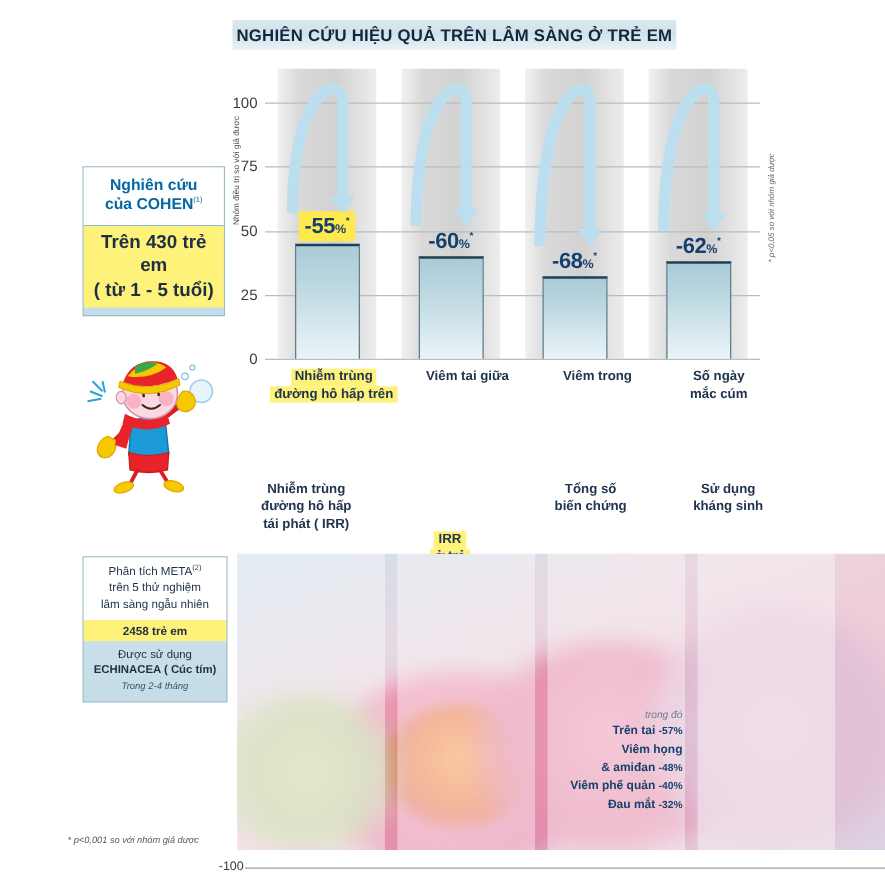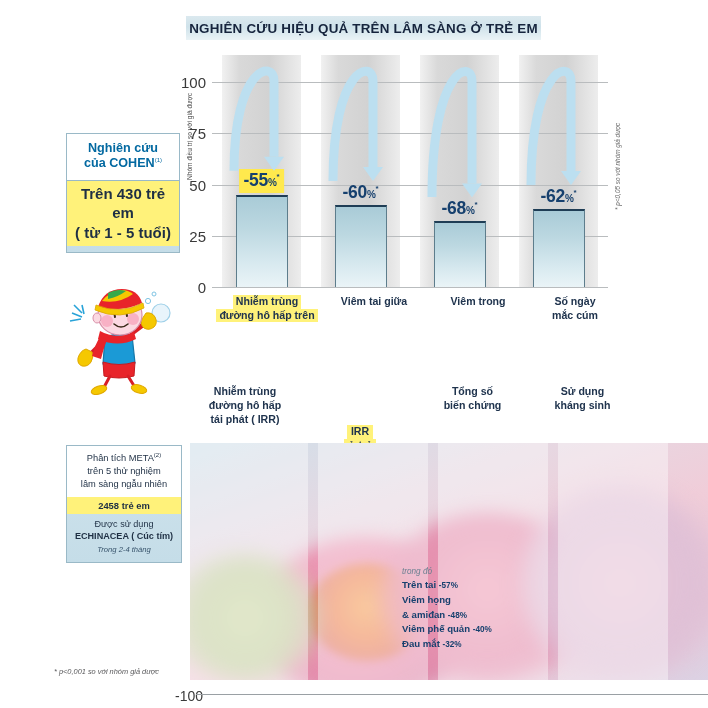--- a/index.html
+++ b/index.html
@@ -30,21 +30,21 @@
     position: absolute; left: 212px; top: 27px;
     width: 396px; height: 205px;
   }
   .gridline {
     position: absolute; left: 0; width: 100%; height: 1px;
     background: #b9bcbe;
   }
   .ytick {
     position: absolute; right: 100%; margin-right: 6px;
     transform: translateY(-50%);
-    font-size: 15px; color: #3a3a3a; white-space: nowrap;
+    font-size: 12px; color: #3a3a3a; white-space: nowrap;
   }
   .col-band {
     position: absolute; top: -27px; bottom: 0;
     background: linear-gradient(to right,#f1f1f1 0%, #d9d9d9 22%, #d2d2d2 60%, #ededed 100%);
   }
   .bar {
     position: absolute; bottom: 0;
     background: linear-gradient(to bottom, #a9cbd7 0%, #bcd8e1 35%, #d9eaf0 75%, #eaf4f7 100%);
     border: 1px solid #5d7d8c;
     border-bottom: none;
@@ -125,35 +125,35 @@
     position: absolute; left: 190px; top: 58px;
     width: 518px; height: 237px; overflow: hidden;
     background: linear-gradient(160deg,#cfe0ea 0%, #e6d8e2 30%, #f0cdd9 55%, #e8c6d6 80%, #dcd2e4 100%);
   }
   .photo-blob { position: absolute; border-radius: 50%; filter: blur(9px); }
   .vband {
     position: absolute; top: 0; bottom: 0;
     background: rgba(255,255,255,0.40);
   }
   #c2-detail {
-    position: absolute; left: 402px; top: 566px;
-    width: 120px; text-align: left;
+    position: absolute; left: 426px; top: 566px;
+    width: 120px; text-align: right;
     color: #16406e; font-size: 9.6px; font-weight: bold; line-height: 1.52;
   }
   #c2-detail .lead {
     color: #6a7f90; font-weight: normal; font-size: 8.2px; font-style: italic;
   }
   #c2-detail .num { font-size: 8.2px; }
   #c2-foot {
     position: absolute; left: 54px; top: 667px;
     font-size: 7.4px; font-style: italic; color: #58585a;
   }
   #c2-axis {
     position: absolute; left: 175px; top: 688px;
-    font-size: 14px; color: #3a3a3a;
+    font-size: 10px; color: #3a3a3a;
   }
   #c2-baseline {
     position: absolute; left: 196px; top: 694px;
     width: 512px; height: 1px; background: #9aa0a4;
   }
 </style>
 </head>
 <body>
 
 <div id="page">

